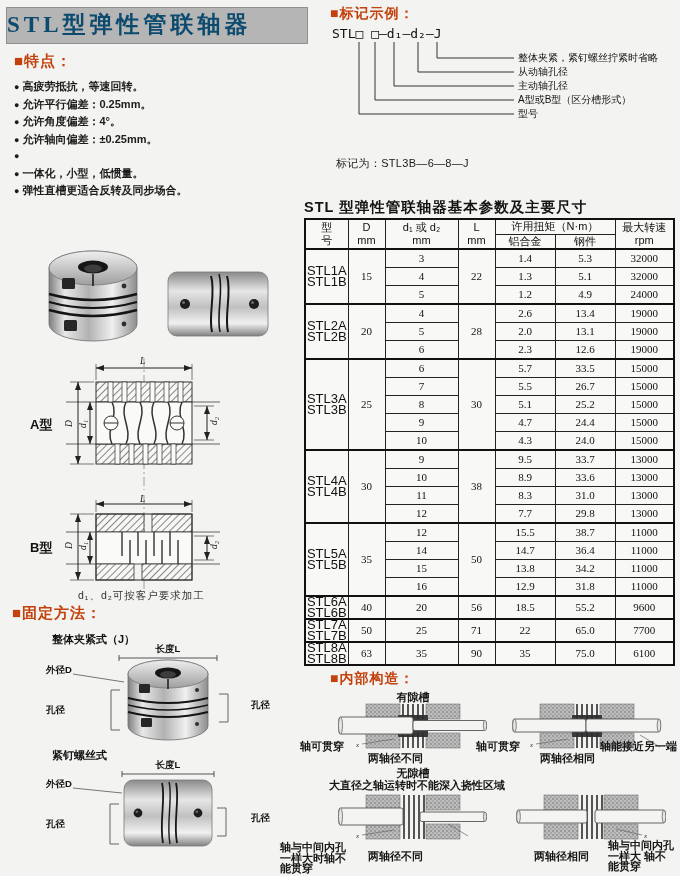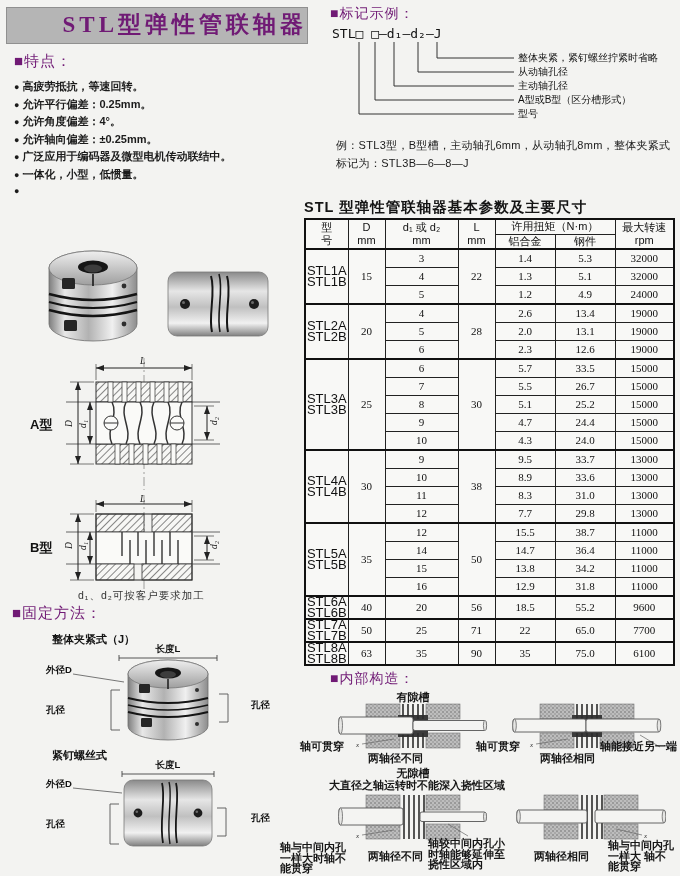--- a/index.html
+++ b/index.html
@@ -1,22 +1,22 @@
 <!DOCTYPE html>
 <html><head>
 <meta charset="utf-8">
 <style>
   html,body{margin:0;padding:0}
   .page{position:relative;width:680px;height:876px;background:#f3f3f1;overflow:hidden;
         font-family:"Liberation Sans",sans-serif;color:#141414}
   .abs{position:absolute}
   .title-bar{left:6px;top:7px;width:302px;height:37px;background:#b5b5b5;border:1px solid #909090;
              box-sizing:border-box;font-family:"Liberation Serif",serif;font-weight:700;font-size:23px;
-             letter-spacing:4px;text-align:right;line-height:34px;color:#701a75}
-  .sec-head{position:absolute;font-size:15px;font-weight:400;letter-spacing:1px;color:#701a75}
+             letter-spacing:4px;text-align:left;line-height:34px;color:#0c4a6e}
+  .sec-head{position:absolute;font-size:15px;font-weight:700;letter-spacing:1px;color:#c2410c}
   .features{left:14px;top:78px;width:300px;list-style:none;margin:0;padding:0;
             font-size:11px;font-weight:700;color:#1b1b1b}
   .features li{display:flex;gap:3px;line-height:16.5px;align-items:baseline}
   .features .blt{font-size:9px}
   .steel-note{left:22px;top:206px;font-size:15px;font-weight:700;letter-spacing:1px}
   .note-b{left:78px;top:589px;font-size:10.5px;color:#333;letter-spacing:1px}
   .fix-sub{position:absolute;font-size:11px;font-weight:700}
   .exline{position:absolute;font-size:11px;color:#1a1a1a;letter-spacing:0.3px}
   .tbl-title{left:304px;top:198px;width:369px;text-align:left;font-size:14.5px;font-weight:700;letter-spacing:1px}
   table.params{position:absolute;left:304px;top:218px;width:369px;border-collapse:collapse;
@@ -58,28 +58,28 @@
       <li>
         <span class="blt">●</span>
         <span>允许角度偏差：4°。</span>
       </li>
       <li>
         <span class="blt">●</span>
         <span>允许轴向偏差：±0.25mm。</span>
       </li>
       <li>
         <span class="blt">●</span>
-        <span>广泛应用于编码器及微型电机传动联结中。</span>
       </li>
       <li>
         <span class="blt">●</span>
         <span>一体化，小型，低惯量。</span>
       </li>
       <li>
         <span class="blt">●</span>
+        <span>弹性直槽更适合反转及同步场合。</span>
       </li>
     </ul>
 
 
   <svg class="abs" style="left:18px;top:234px" width="272" height="118" viewBox="0 0 272 118">
     <defs>
       <linearGradient id="gv" x1="0" y1="0" x2="1" y2="0">
         <stop offset="0" stop-color="#7e7e7e"></stop>
           <stop offset="0.18" stop-color="#e8e8e8"></stop>
         <stop offset="0.45" stop-color="#b2b2b2"></stop>
@@ -303,21 +303,20 @@
     <path class="ln" d="M68,20 V64 H188"></path>
     <path class="ln" d="M92,20 V50 H188"></path>
     <path class="ln" d="M111,20 V36 H188"></path>
     <text x="192" y="39" class="ml">整体夹紧，紧钉螺丝拧紧时省略</text>
     <text x="192" y="53" class="ml">从动轴孔径</text>
     <text x="192" y="67" class="ml">主动轴孔径</text>
     <text x="192" y="81" class="ml">A型或B型（区分槽形式）</text>
     <text x="192" y="95" class="ml">型号</text>
   </svg>
 
-  <div class="exline" style="left:336px;top:138px">例：STL3型，B型槽，主动轴孔6mm，从动轴孔8mm，整体夹紧式</div>
   <div class="exline" style="left:336px;top:156px">标记为：STL3B—6—8—J</div>
 
   <div class="abs tbl-title">STL 型弹性管联轴器基本参数及主要尺寸</div>
   <table class="params">
       <colgroup>
         <col style="width: 43px;">
         <col style="width: 37px;">
         <col style="width: 73px;">
         <col style="width: 37px;">
         <col style="width: 60px;">
@@ -599,21 +598,20 @@
     <rect x="1" y="14" width="64" height="17" rx="2" fill="#f4f4f2" stroke="#555" stroke-width="0.9"></rect>
     <ellipse cx="2.5" cy="22.5" rx="2" ry="8.5" fill="#e6e6e4" stroke="#555" stroke-width="0.7"></ellipse>
     <rect x="82" y="18" width="66" height="9.5" rx="2" fill="#f4f4f2" stroke="#555" stroke-width="0.9"></rect>
     <ellipse cx="147" cy="22.7" rx="1.5" ry="4.7" fill="#e6e6e4" stroke="#555" stroke-width="0.7"></ellipse>
     <path d="M24,41 L56,36" stroke="#666" stroke-width="0.7" fill="none"></path>
     <path d="M110,30 L130,42" stroke="#666" stroke-width="0.7" fill="none"></path>
     <text x="18" y="44" class="xm">x</text>
   </svg>
   <div class="ilbl" style="left:280px;top:842px;width:68px">轴与中间内孔一样大时轴不能贯穿</div>
   <div class="ilbl" style="left:368px;top:851px">两轴径不同</div>
-  <div class="ilbl" style="left:428px;top:838px;width:82px">轴较中间内孔小时轴能够延伸至挠性区域内</div>
 
   <svg class="abs" style="left:516px;top:794px" width="150" height="46" viewBox="0 0 150 46">
     <defs>
       <pattern id="p4" width="4" height="4" patternUnits="userSpaceOnUse">
         <rect width="4" height="4" fill="#bdbdbd"></rect>
           <circle cx="1" cy="1" r="0.8" fill="#6d6d6d"></circle>
           <circle cx="3" cy="3" r="0.8" fill="#8e8e8e"></circle>
       </pattern>
     </defs>
     <rect x="28" y="1" width="34" height="15" fill="url(#p4)" stroke="#777" stroke-width="0.6"></rect>

